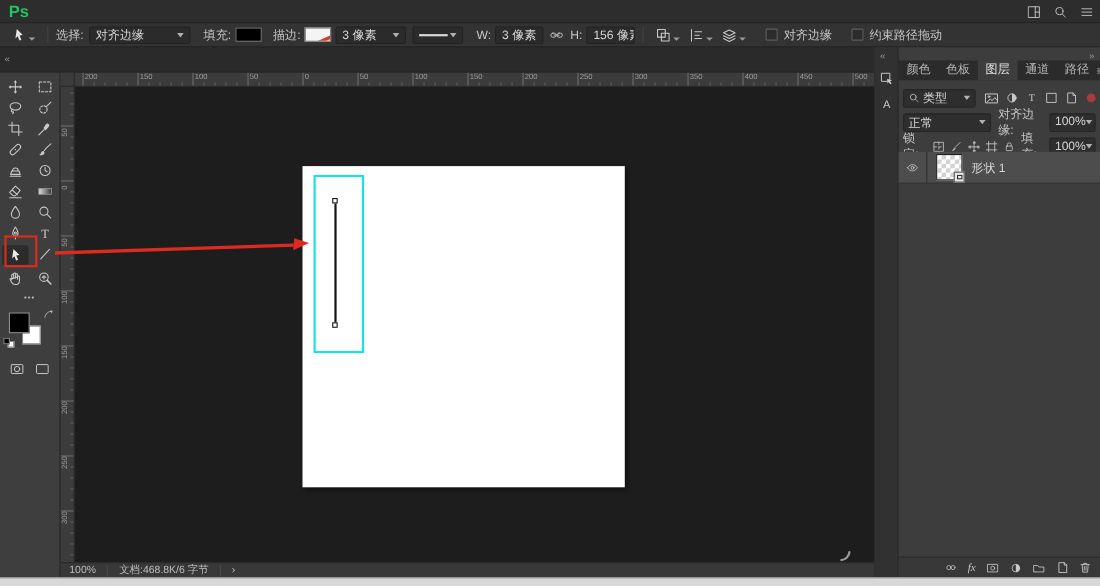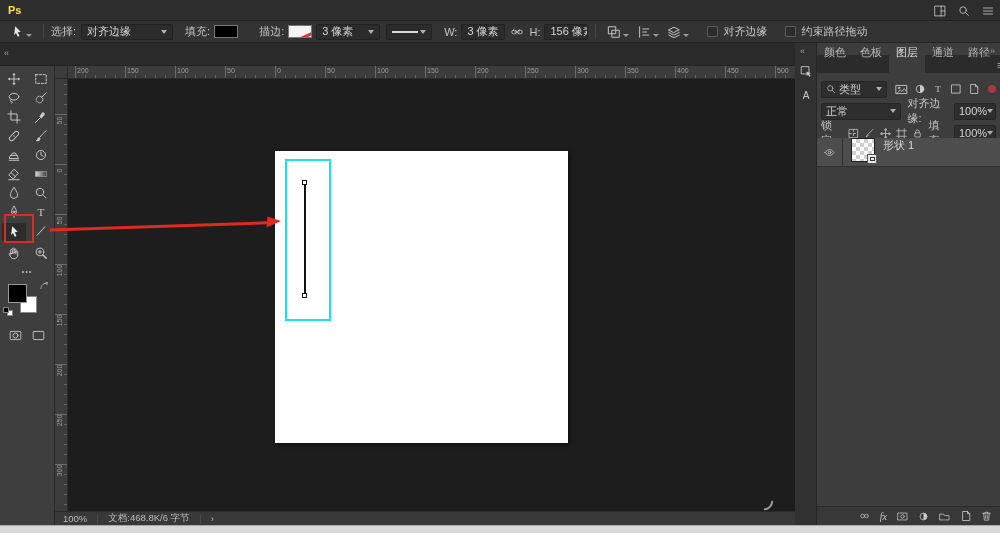--- a/index.html
+++ b/index.html
@@ -6,21 +6,21 @@
   #app{position:relative;width:1000px;height:533px;overflow:hidden;
        font-family:"Liberation Sans","DejaVu Sans",sans-serif;
        background:#1d1d1d;color:#cfcfcf;-webkit-font-smoothing:antialiased;}
   #app *{box-sizing:border-box;}
   svg{display:block;}
   .icon-svg{stroke:#c9c9c9;fill:none;stroke-width:1.1;stroke-linecap:round;stroke-linejoin:round;}
 
   
   .menubar{position:absolute;left:0;top:0;width:1000px;height:21px;background:#2d2d2d;
            display:flex;align-items:center;border-bottom:1px solid #232323;font-size:11px;}
-  .ps-logo{color:#fde047;font-weight:bold;font-size:11px;padding:0 10px 0 8px;}
+  .ps-logo{color:#22c55e;font-weight:bold;font-size:15px;padding:0 10px 0 8px;}
   .mi{padding:0 9px;color:#cfcfcf;white-space:nowrap;cursor:default;}
   .menubar-right{position:absolute;right:6px;top:0;height:21px;display:flex;align-items:center;gap:12px;}
 
   
   .optionsbar{position:absolute;left:0;top:21px;width:1000px;height:22px;background:#333333;
               border-bottom:1px solid #242424;display:flex;align-items:center;font-size:11px;color:#c6c6c6;
               padding-left:6px;white-space:nowrap;}
   .ob-sep{width:1px;height:15px;background:#454545;margin:0 7px;}
   .field{background:#2b2b2b;border:1px solid #222;border-radius:2px;height:16px;
          display:inline-flex;align-items:center;padding:0 5px;color:#d6d6d6;overflow:hidden;}
@@ -78,30 +78,30 @@
              display:flex;align-items:center;font-size:9.5px;color:#bcbcbc;}
   .sb-sep{width:1px;height:10px;background:#4a4a4a;margin:0 10px;}
 
   
   .dock{position:absolute;left:795px;top:43px;width:205px;height:482px;background:#2f2f2f;z-index:5;}
   .dock-strip{position:absolute;left:0;top:0;width:22px;height:482px;background:#313131;border-right:1px solid #262626;}
   .dock-strip .collapse-glyph{left:5px;top:3px;}
   .strip-icon{position:absolute;left:3px;width:16px;height:16px;display:flex;align-items:center;justify-content:center;color:#c9c9c9;font-size:10px;}
   .dock-panel{position:absolute;left:22px;top:0;width:183px;height:482px;background:#3d3d3d;}
   .ptabs{position:absolute;left:0;top:12px;width:183px;height:18px;background:#2b2b2b;display:flex;align-items:flex-end;font-size:11px;}
-  .ptab{padding:2px 7px 13px 7px;color:#b5b5b5;white-space:nowrap;}
+  .ptab{padding:2px 7px 3px 7px;color:#b5b5b5;white-space:nowrap;}
   .ptab.active{background:#3d3d3d;color:#e0e0e0;border-radius:2px 2px 0 0;}
   .ptab-menu{margin-left:auto;margin-right:4px;color:#b5b5b5;font-size:11px;padding-bottom:2px;}
   .prow{position:absolute;left:4px;width:175px;display:flex;align-items:center;font-size:11px;color:#c6c6c6;}
   .pfield{background:#2e2e2e;border:1px solid #252525;border-radius:2px;height:17px;display:flex;align-items:center;padding:0 4px;color:#d4d4d4;}
   .filter-icons{display:flex;align-items:center;gap:6px;margin-left:8px;}
   .red-dot{width:8px;height:8px;border-radius:50%;background:#ab3a3c;margin-left:2px;}
   .lock-icons{display:flex;align-items:center;gap:5px;margin:0 6px 0 4px;}
   .layers-list{position:absolute;left:0;top:95px;width:183px;}
-  .layer-row{height:29px;display:flex;border-bottom:1px solid #303030;font-size:11px;color:#d6d6d6;}
+  .layer-row{height:29px;display:flex;align-items:center;border-bottom:1px solid #303030;font-size:11px;color:#d6d6d6;}
   .layer-row.selected{background:#4d4d4d;}
   .eye-cell{width:26px;display:flex;align-items:center;justify-content:center;border-right:1px solid #303030;height:100%;flex:none;}
   .thumb{width:24px;height:24px;margin:0 8px;flex:none;position:relative;border:1px solid #1f1f1f;}
   .thumb.checker{background-color:#fff;
      background-image:linear-gradient(45deg,#cfcfcf 25%,transparent 25%,transparent 75%,#cfcfcf 75%),
                       linear-gradient(45deg,#cfcfcf 25%,transparent 25%,transparent 75%,#cfcfcf 75%);
      background-size:8px 8px;background-position:0 0,4px 4px;}
   .thumb.white{background:#fff;}
   .shape-badge{position:absolute;right:-3px;bottom:-3px;width:10px;height:10px;background:#e9e9e9;border:1px solid #555;
                display:flex;align-items:center;justify-content:center;}
@@ -153,21 +153,21 @@
       <span class="dn"></span>
     </span>
     <span class="ob-sep"></span>
     <span>选择:</span>
     <span class="field" style="width:92px;margin-left:5px">
       <span>对齐边缘</span>
       <span class="caret"></span>
     </span>
     <span style="margin-left:12px">填充:</span>
     <span class="swatch-black"></span>
-    <span style="margin-left:21px">描边:</span>
+    <span style="margin-left:10px">描边:</span>
     <span class="swatch-stroke"></span>
     <span class="field" style="width:64px;margin-left:4px">
       <span>3 像素</span>
       <span class="caret"></span>
     </span>
     <span class="field" style="width:46px;margin-left:6px">
       <span class="linestyle"></span>
       <span class="caret"></span>
     </span>
     <span style="margin-left:12px">W:</span>

